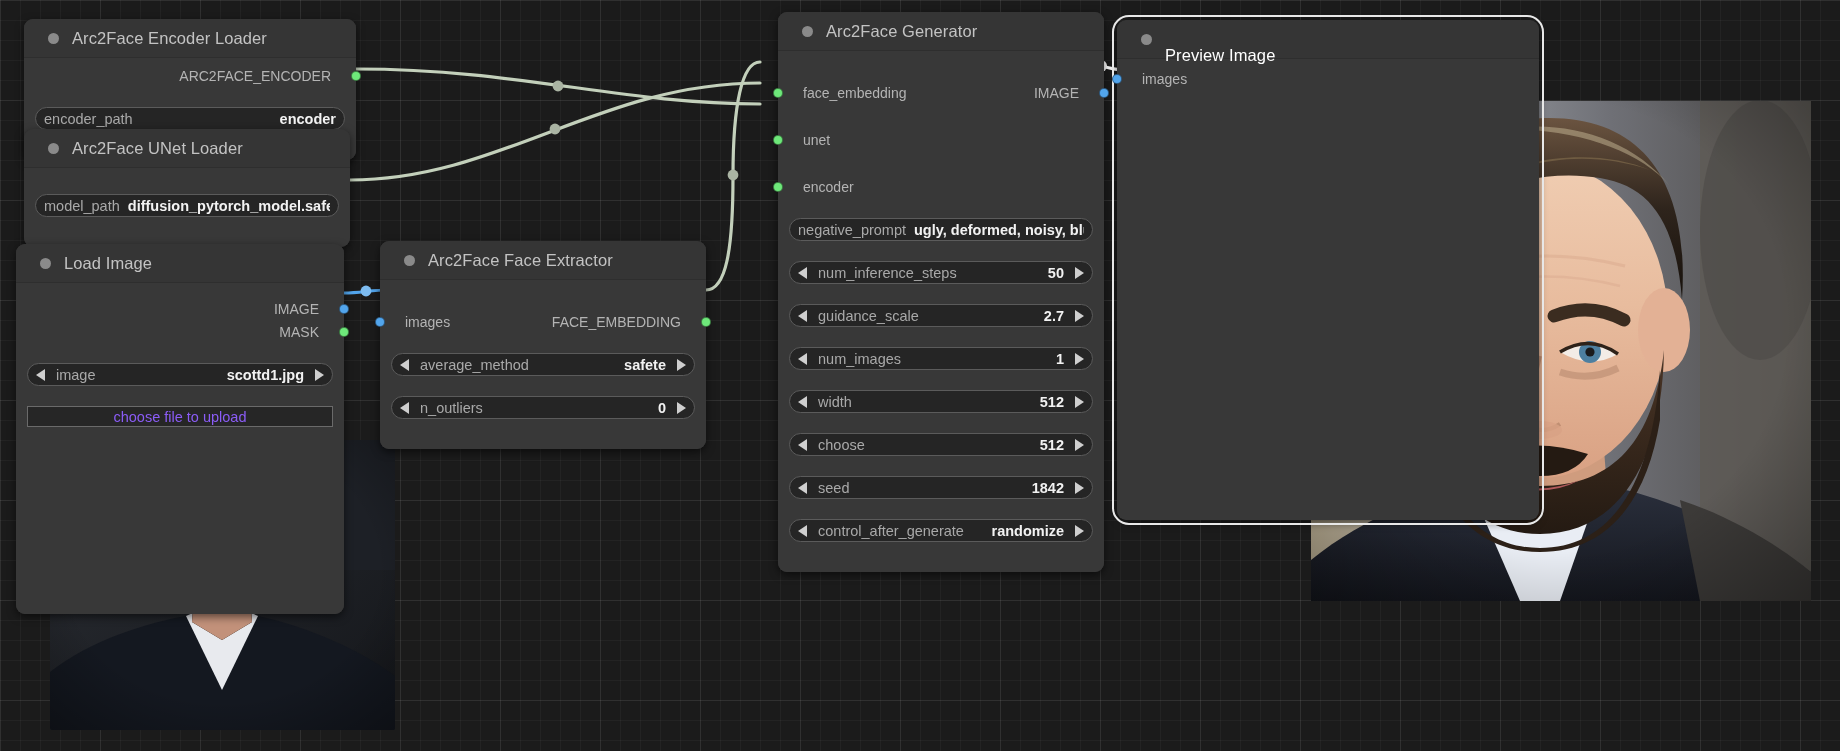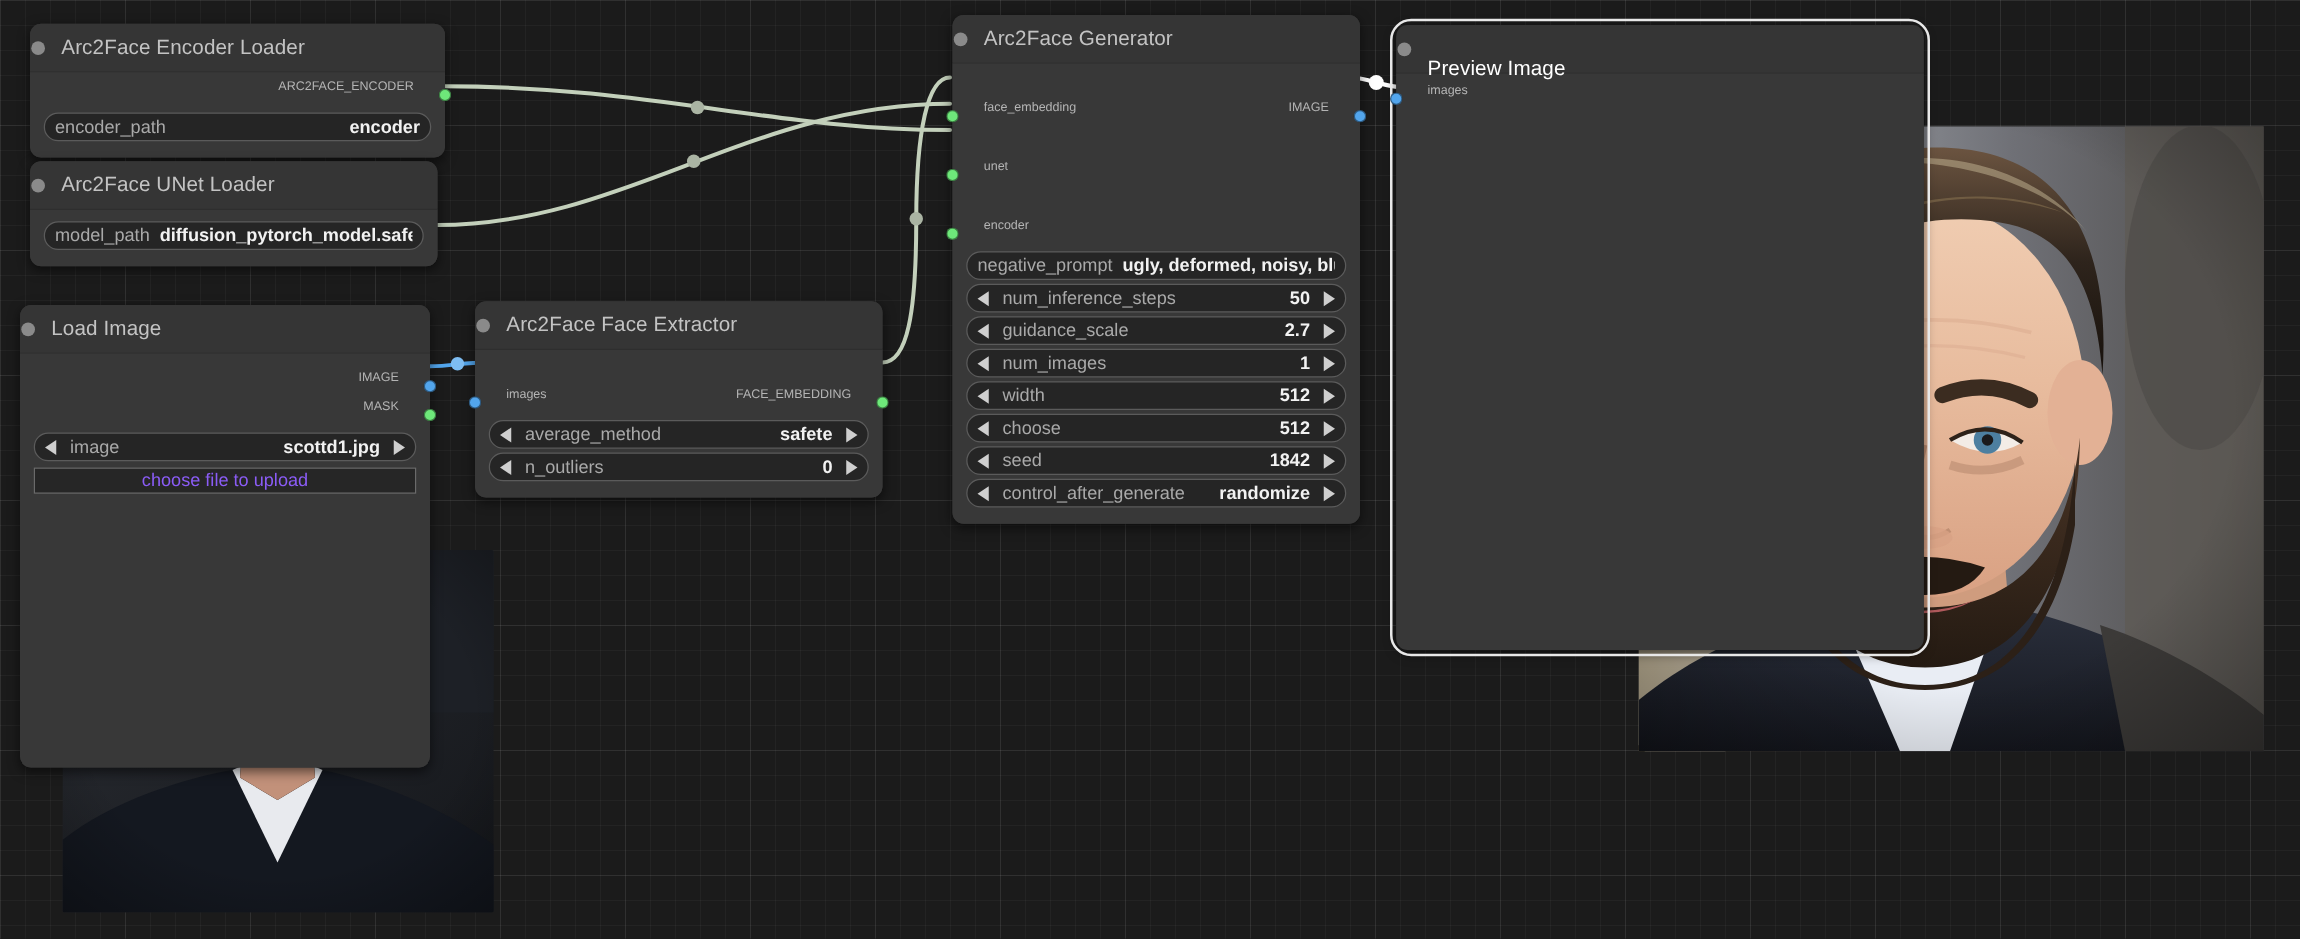--- a/index.html
+++ b/index.html
@@ -37,21 +37,21 @@
   }
   .node.selected {
     outline: 2px solid #e8e8e8;
     outline-offset: 3px;
     border-radius: 12px;
   }
   .node-header {
     height: 38px;
     display: flex;
     align-items: center;
-    padding: 0 1px;
+    padding: 0 24px;
     border-radius: 9px 9px 0 0;
     background: #353535;
   }
   .node-dot {
     width: 11px; height: 11px; border-radius: 50%;
     background: #8a8a8a;
     margin-right: 13px;
     flex: none;
   }
   .node-title {
@@ -66,22 +66,23 @@
     border-radius: 0 0 9px 9px;
     padding: 6px 0 10px 0;
     border-top: 1px solid #2e2e2e;
   }
 
   
   .slot-row {
     position: relative;
     height: 23px;
     display: flex;
+    align-items: center;
     padding: 0 13px;
-    font-size: 10px;
+    font-size: 14px;
     color: #b4b4b4;
   }
   .slot-row.in  { justify-content: flex-start; margin-top: 24px; }
   .slot-row.out { justify-content: flex-end; }
   .slot-label { white-space: nowrap; }
   .dot {
     position: absolute;
     width: 10px; height: 10px;
     border-radius: 50%;
     top: 50%; transform: translateY(-50%);
@@ -91,21 +92,21 @@
   .dot.right { right: -5px; }
   .dot.green { background: #6ee87a; }
   .dot.blue  { background: #52a5ec; }
   .slot-row.in .slot-label  { margin-left: 12px; }
   .slot-row.out .slot-label { margin-right: 12px; }
 
   
   .widget {
     position: relative;
     height: 23px;
-    margin: 3px 11px;
+    margin: 20px 11px;
     border-radius: 12px;
     background: #252525;
     border: 1px solid #5b5b5b;
     display: flex;
     align-items: center;
     padding: 0 8px;
     font-size: 14.5px;
     overflow: hidden;
   }
   .widget .w-name {
@@ -381,21 +382,21 @@
       </div>
       <div class="widget arrows">
         <span class="arrow l"></span>
         <span class="w-name">n_outliers</span>
         <span class="w-val">0</span>
         <span class="arrow r"></span>
       </div>
     </div>
   </div>
 
-  <div class="node" style="left:762px; top:12px; width:326px;">
+  <div class="node" style="left:778px; top:12px; width:326px;">
     <div class="node-header">
       <span class="node-dot"></span>
       <span class="node-title">Arc2Face Generator</span>
     </div>
     <div class="node-body">
       <div class="slot-row in" style="justify-content:space-between;">
         <span class="dot left green"></span>
         <span class="slot-label">face_embedding</span>
         <span class="slot-label" style="margin-left:auto;margin-right:12px;">IMAGE</span>
         <span class="dot right blue"></span>

